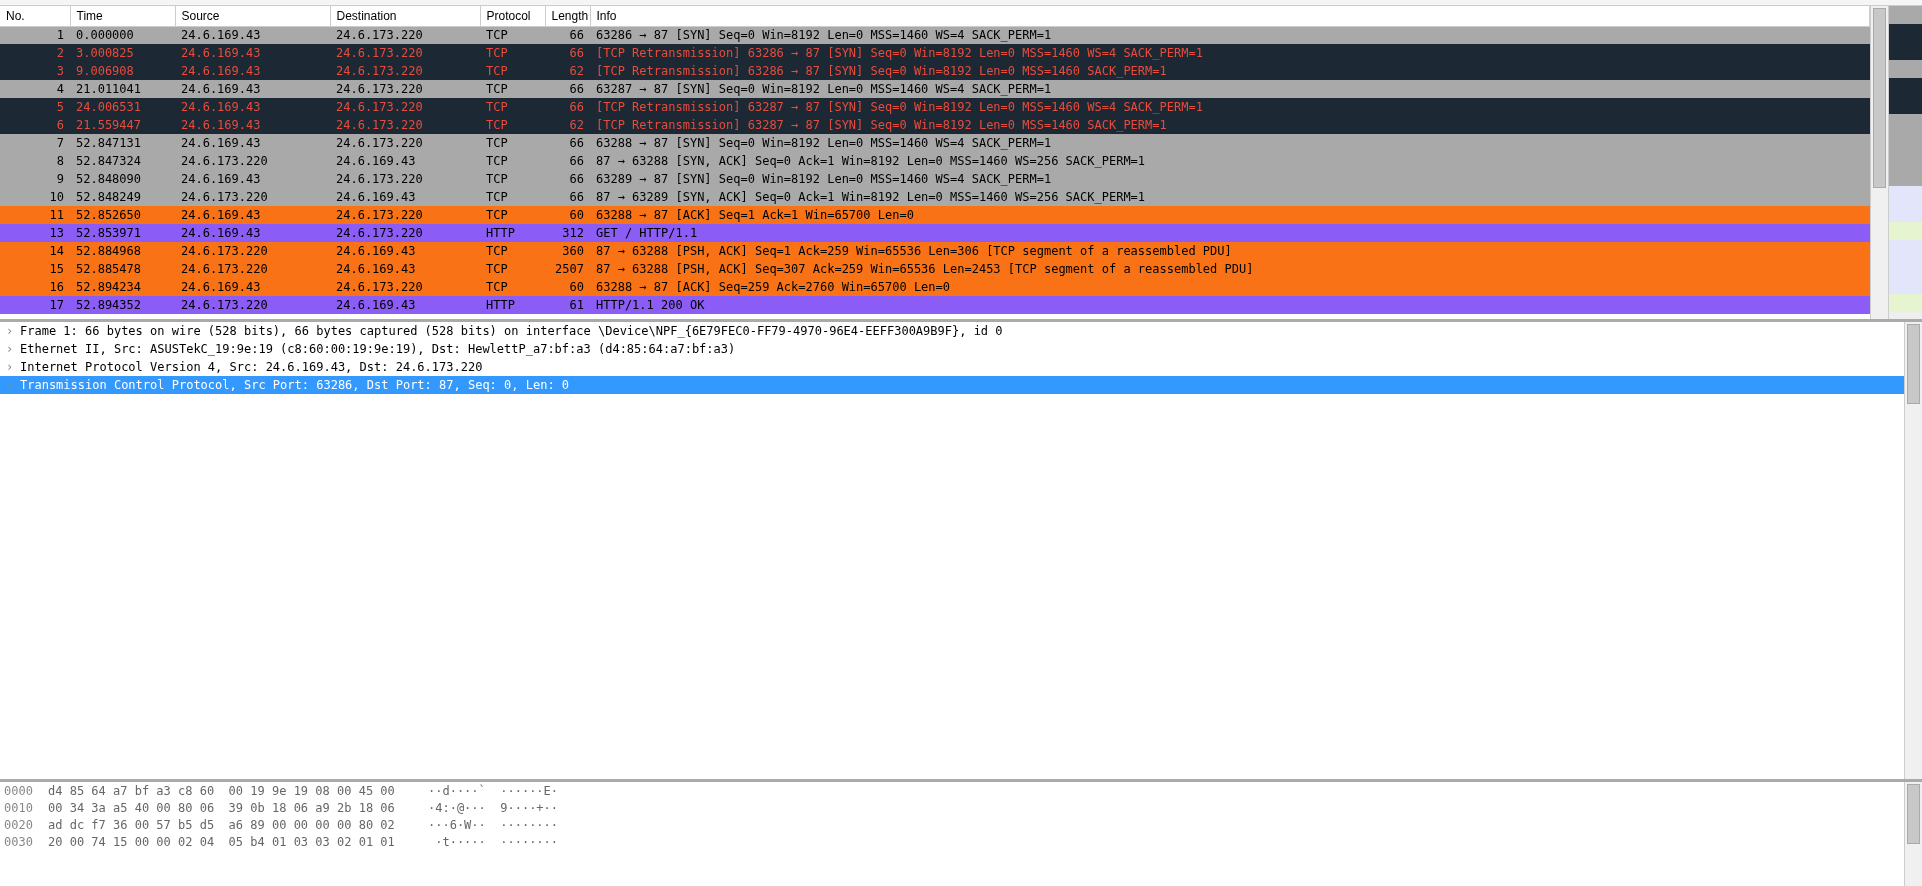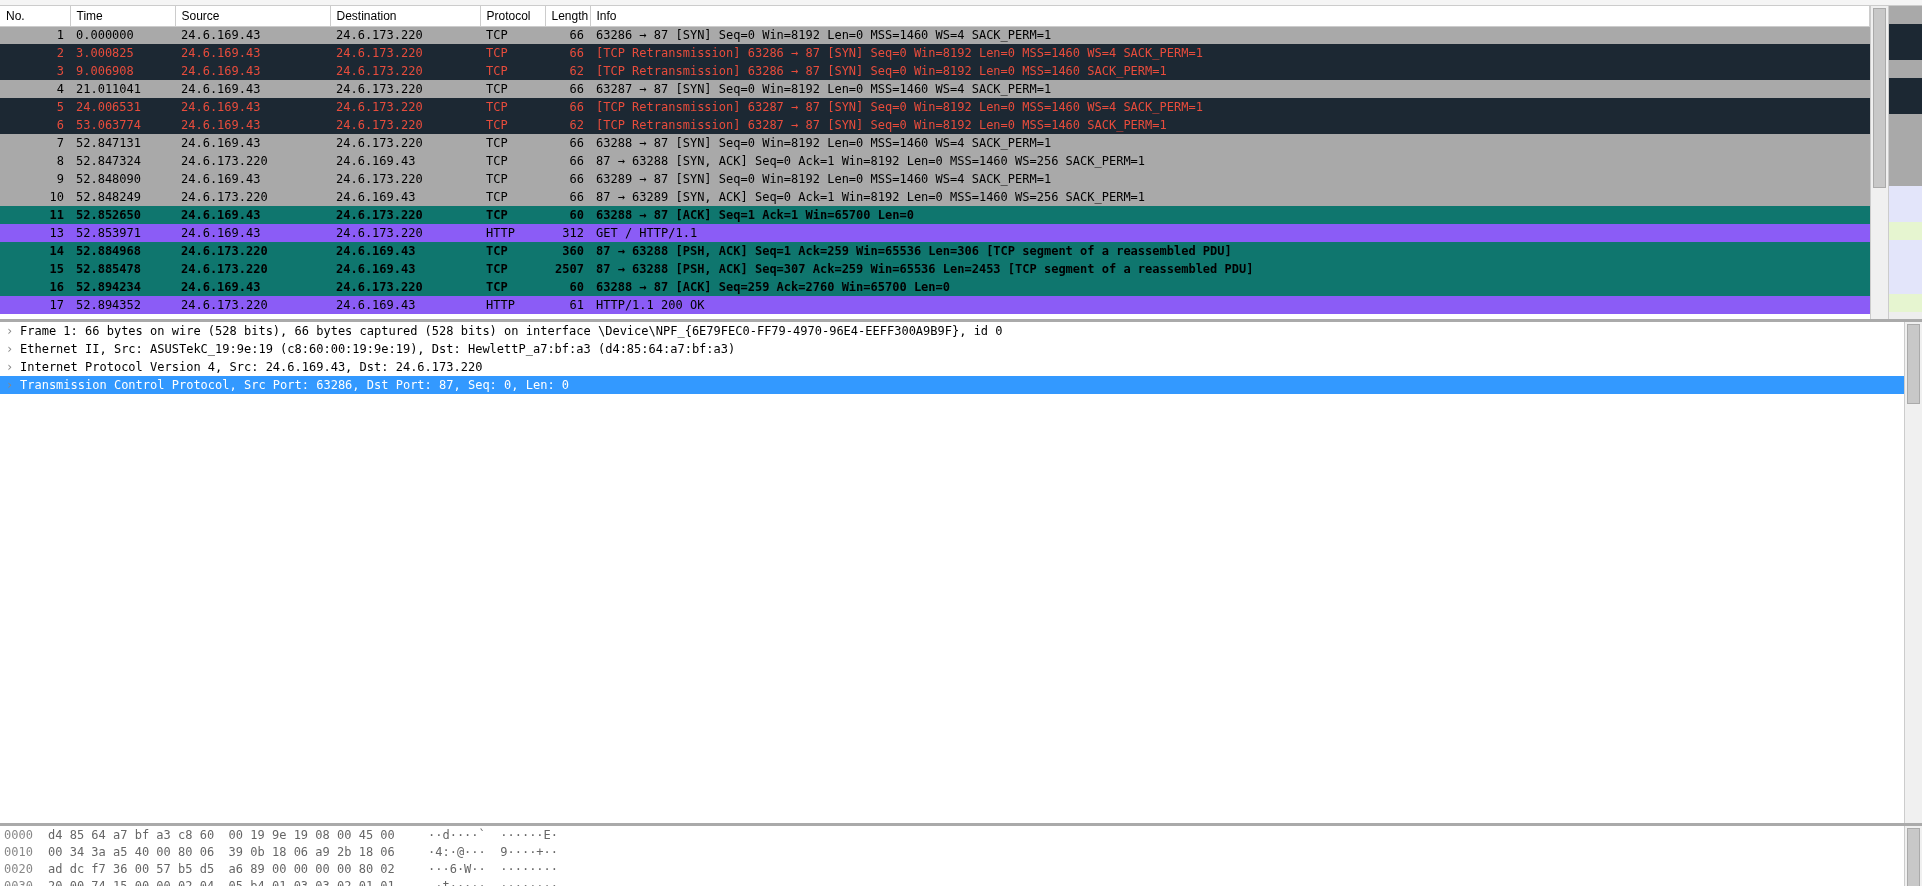--- a/index.html
+++ b/index.html
@@ -12,37 +12,37 @@
 .ptbl td { padding:1px 6px; height:18px; white-space:nowrap; overflow:hidden; font-family:Consolas,monospace; font-size:12px; }
 .col-no { width:70px; text-align:right; }
 .col-time { width:105px; }
 .col-src { width:155px; }
 .col-dst { width:150px;margin-top:15px; }
 .col-proto { width:65px; }
 .col-len { width:45px; text-align:right; padding-right:2px; }
 .col-info { }
 tr.row-gray td { background:#a9a9a9; color:#000; }
 tr.row-dark td { background:#1c2833; color:#e74c3c; }
-tr.row-lav td { background:#0f766e; color:#000;font-weight:bold; }
+tr.row-lav td { background:#f97316; color:#000; }
 tr.row-green td { background:#8b5cf6; color:#000; }
 .ptbl td.col-no { text-align:right; }
 .ptbl td.col-len { text-align:right; }
 .minimap { width:34px; background:#eee; border-left:1px solid #ccc; display:flex; flex-direction:column; }
 .mm-seg { flex:0 0 18px; }
 .mm-gray { background:#a9a9a9; }
 .mm-dark { background:#1c2833; }
 .mm-lav { background:#e3e5fa; }
 .mm-green { background:#e6f5d0; }
 .scrollbar { width:18px; background:#f0f0f0; border-left:1px solid #ccc; position:relative; }
 .sb-thumb { position:absolute; left:2px; right:2px; background:#c8c8c8; border:1px solid #aaa; }
 .details-panel { flex:1; background:#fff; border-bottom:3px solid #aaa; overflow:hidden; }
 .detail-line { padding:1px 6px; font-family:Consolas,monospace; font-size:12px; height:18px; display:flex; align-items:center; }
 .detail-chev { display:inline-block; width:14px; color:#888; }
 .detail-selected { background:#3399ff; color:#fff; }
-.bytes-panel { height:60px; background:#fff; display:flex;border-radius:20px; }
+.bytes-panel { height:104px; background:#fff; display:flex;border-radius:20px; }
 .bytes-inner { flex:1; padding:2px 4px; font-family:Consolas,monospace; font-size:12px; color:#666; }
 .bytes-line { height:17px; white-space:pre; }
 .bytes-off { display:inline-block; width:44px; color:#888; }
 .bytes-hex { display:inline-block; width:380px; }
 .bytes-asc { display:inline-block; }
 .details-wrap { display:flex; height:100%; }
 .details-inner { flex:1; overflow:hidden; }
 </style>
 </head>
 <body>
@@ -104,21 +104,21 @@
             <td class="col-no">5</td>
             <td class="col-time">24.006531</td>
             <td class="col-src">24.6.169.43</td>
             <td class="col-dst">24.6.173.220</td>
             <td class="col-proto">TCP</td>
             <td class="col-len">66</td>
             <td class="col-info">[TCP Retransmission] 63287 → 87 [SYN] Seq=0 Win=8192 Len=0 MSS=1460 WS=4 SACK_PERM=1</td>
           </tr>
           <tr class="row-dark">
             <td class="col-no">6</td>
-            <td class="col-time">53.063774</td>
+            <td class="col-time">21.559447</td>
             <td class="col-src">24.6.169.43</td>
             <td class="col-dst">24.6.173.220</td>
             <td class="col-proto">TCP</td>
             <td class="col-len">62</td>
             <td class="col-info">[TCP Retransmission] 63287 → 87 [SYN] Seq=0 Win=8192 Len=0 MSS=1460 SACK_PERM=1</td>
           </tr>
           <tr class="row-gray">
             <td class="col-no">7</td>
             <td class="col-time">52.847131</td>
             <td class="col-src">24.6.169.43</td>

